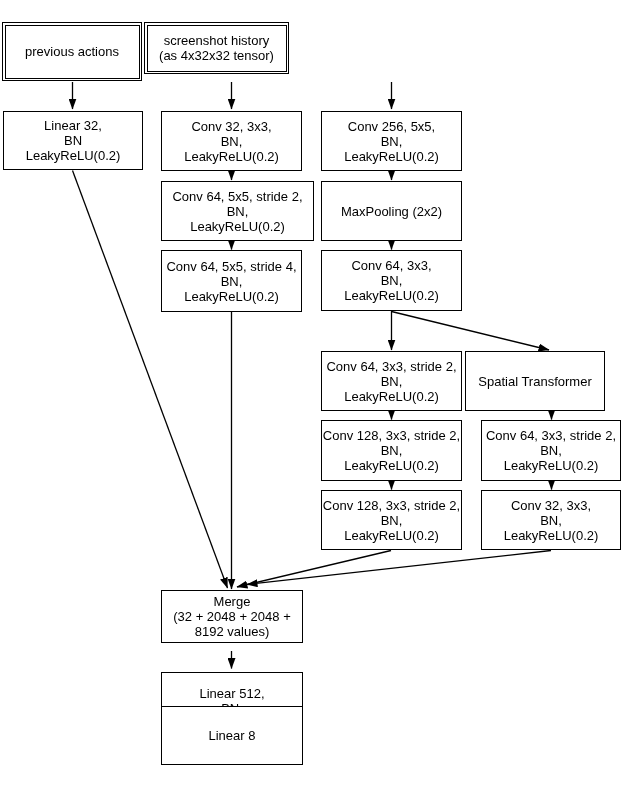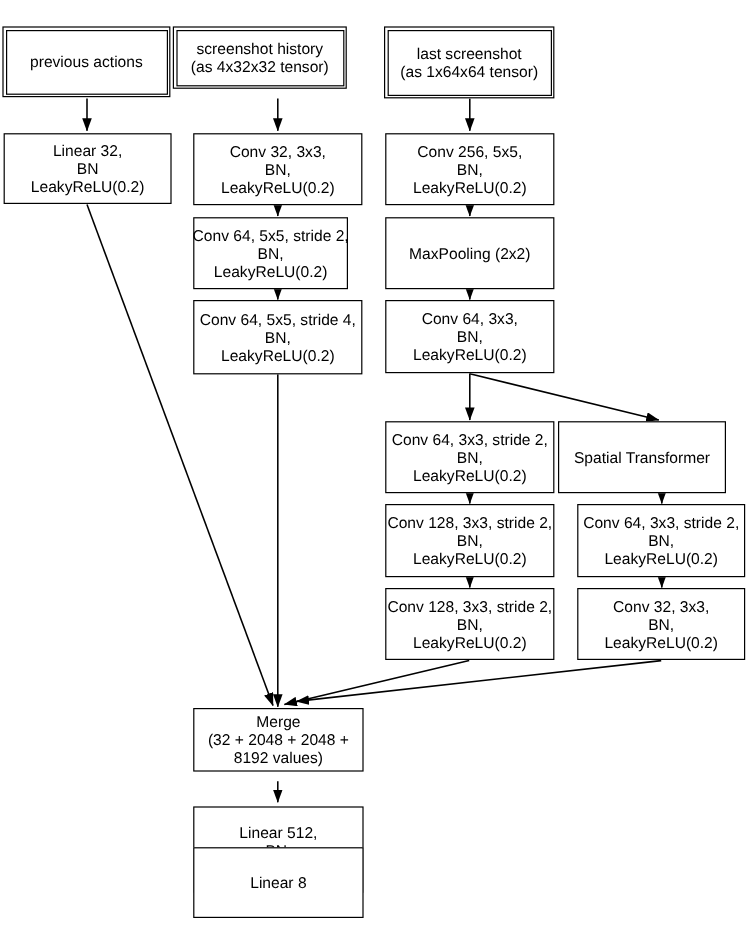--- a/index.html
+++ b/index.html
@@ -78,44 +78,40 @@
 
   <div class="node double" style="left:2px;top:2px;width:140px;height:59px">
     <span>previous actions</span>
   </div>
 
   <div class="node double" style="left:144px;top:2px;width:145px;height:52px">
     <span>screenshot history</span>
     <span>(as 4x32x32 tensor)</span>
   </div>
 
-  <div class="node double" style="left:320px;top:2px;width:142px;height:60px">
-    <span>last screenshot</span>
-    <span>(as 1x64x64 tensor)</span>
-  </div>
 
   <div class="node" style="left:3px;top:91px;width:140px;height:59px">
     <span>Linear 32,</span>
     <span>BN</span>
     <span>LeakyReLU(0.2)</span>
   </div>
 
   <div class="node" style="left:161px;top:91px;width:141px;height:60px">
     <span>Conv 32, 3x3,</span>
     <span>BN,</span>
     <span>LeakyReLU(0.2)</span>
   </div>
 
   <div class="node" style="left:321px;top:91px;width:141px;height:60px">
     <span>Conv 256, 5x5,</span>
     <span>BN,</span>
     <span>LeakyReLU(0.2)</span>
   </div>
 
-  <div class="node" style="left:161px;top:161px;width:129px;height:60px">
+  <div class="node" style="left:161px;top:161px;width:153px;height:60px">
     <span>Conv 64, 5x5, stride 2,</span>
     <span>BN,</span>
     <span>LeakyReLU(0.2)</span>
   </div>
 
   <div class="node" style="left:321px;top:161px;width:141px;height:60px">
     <span>MaxPooling (2x2)</span>
   </div>
 
   <div class="node" style="left:161px;top:230px;width:141px;height:62px">

